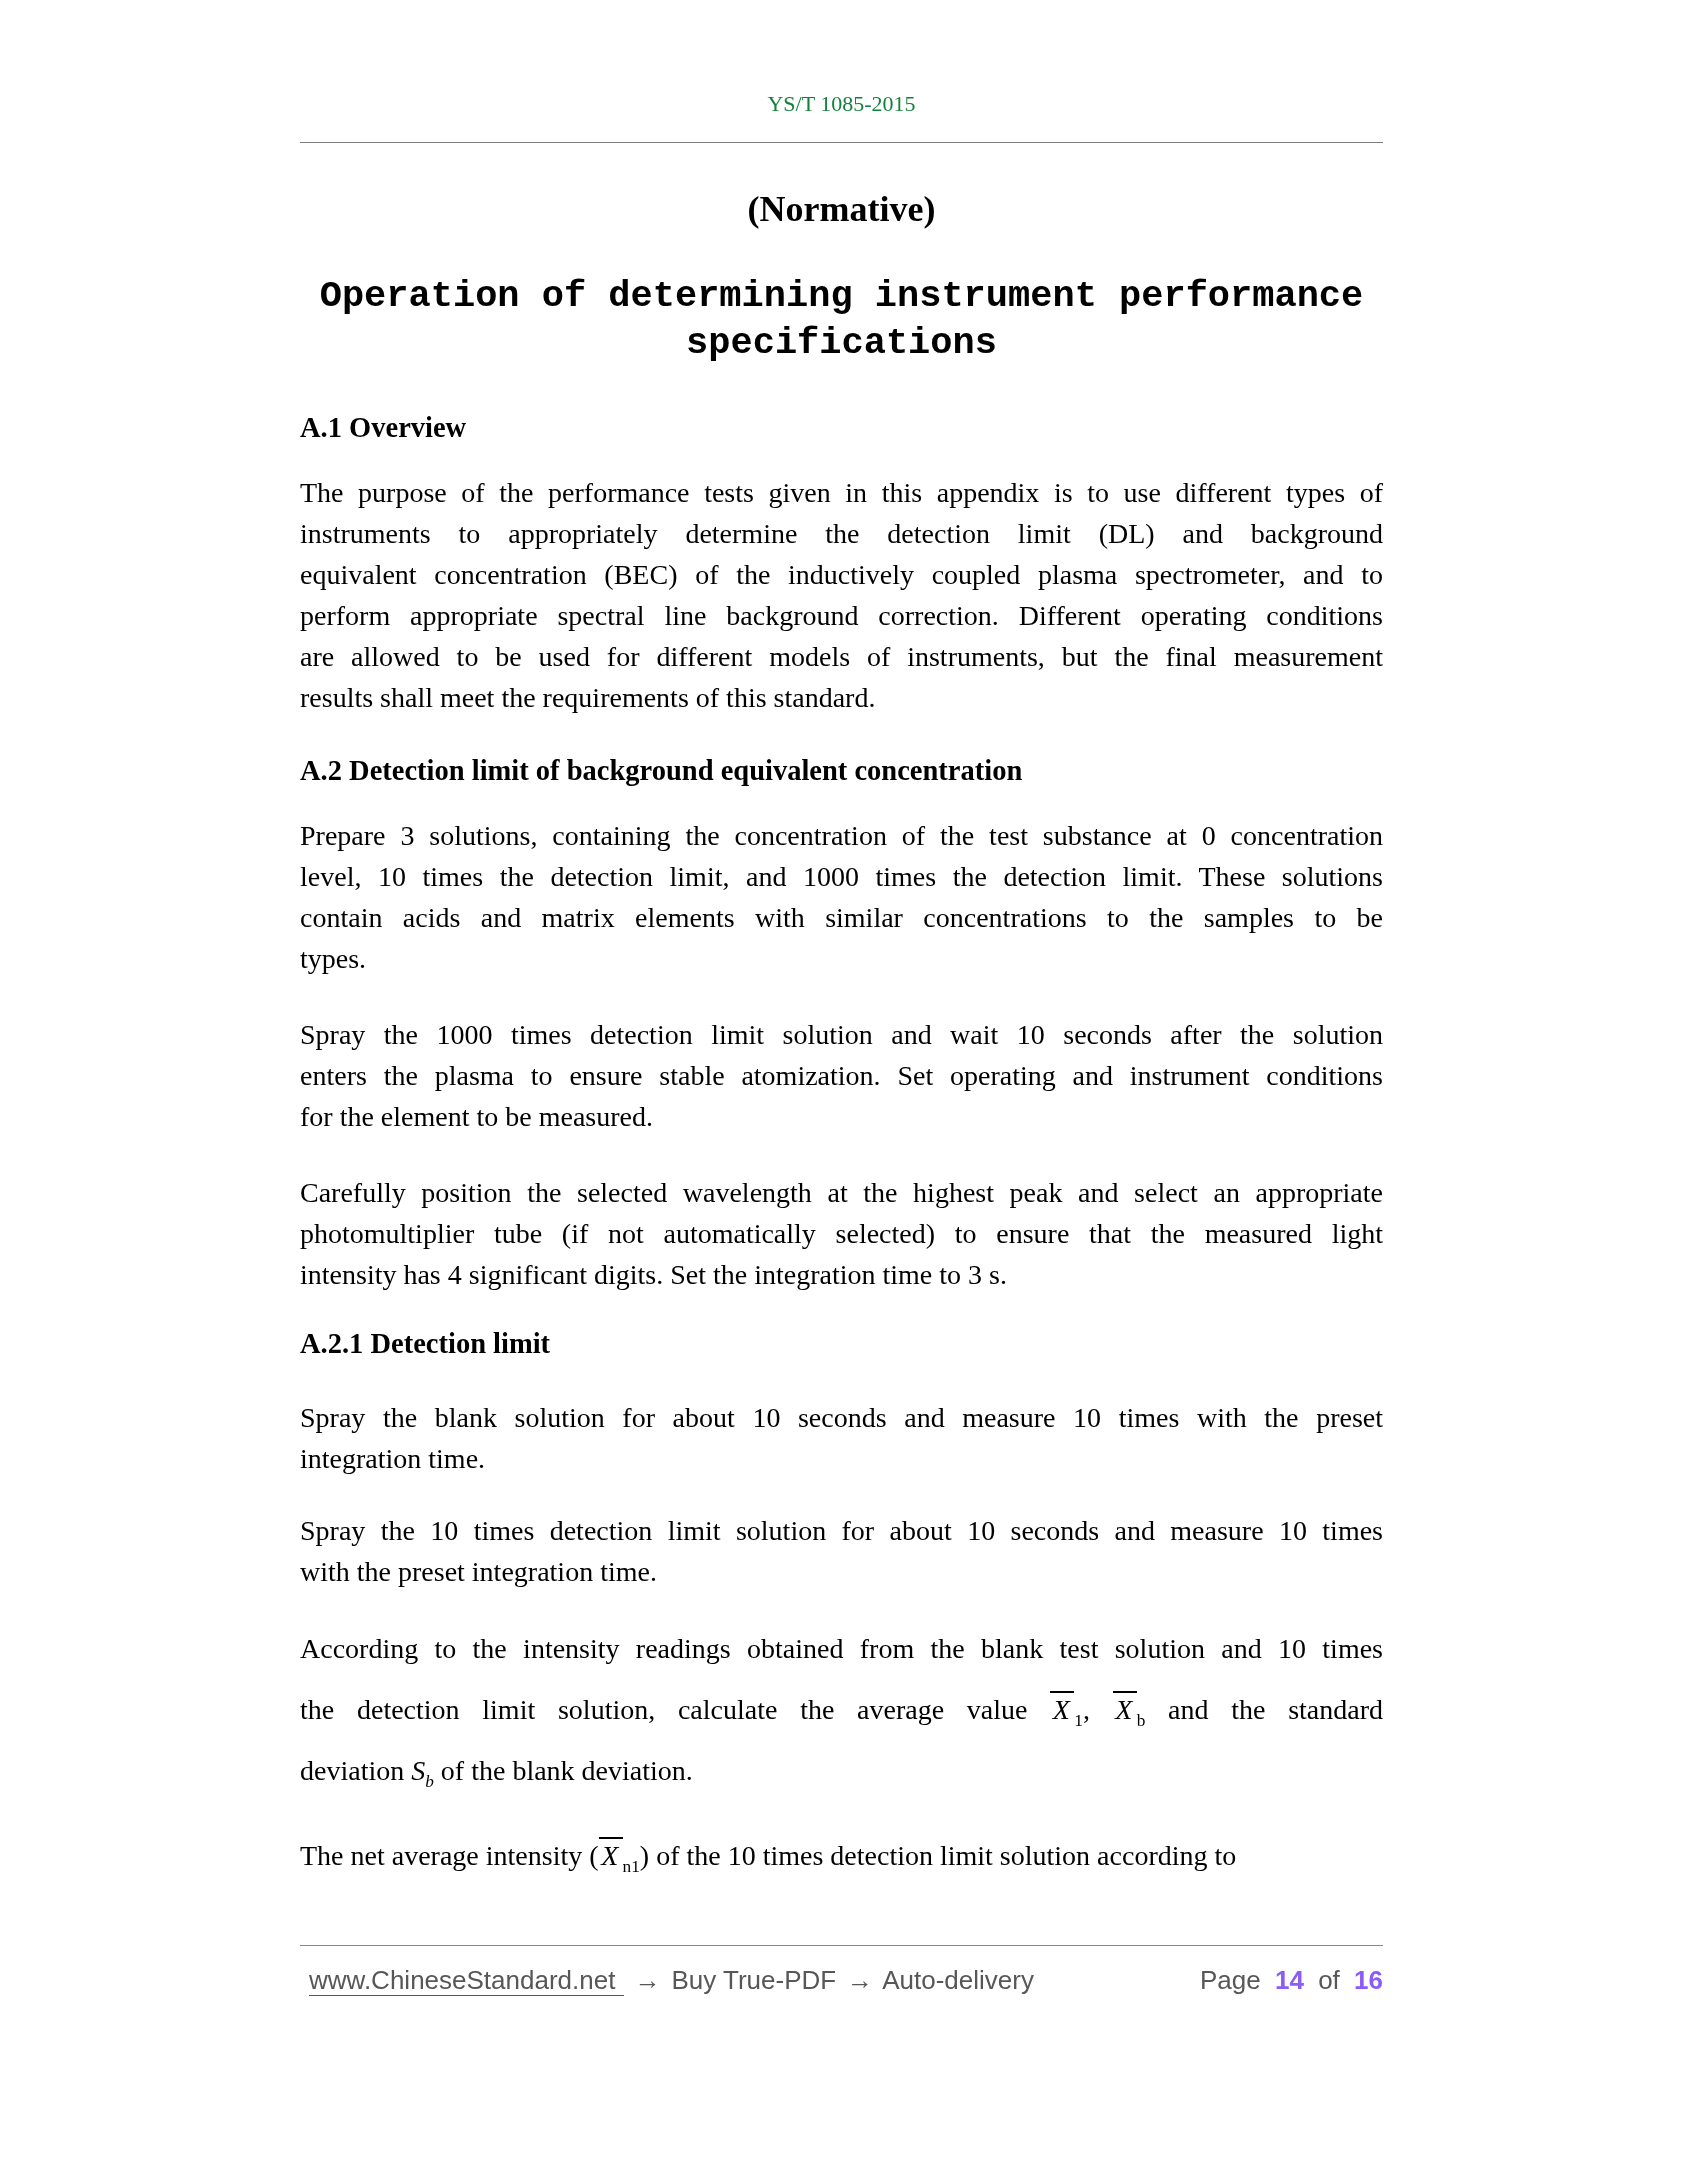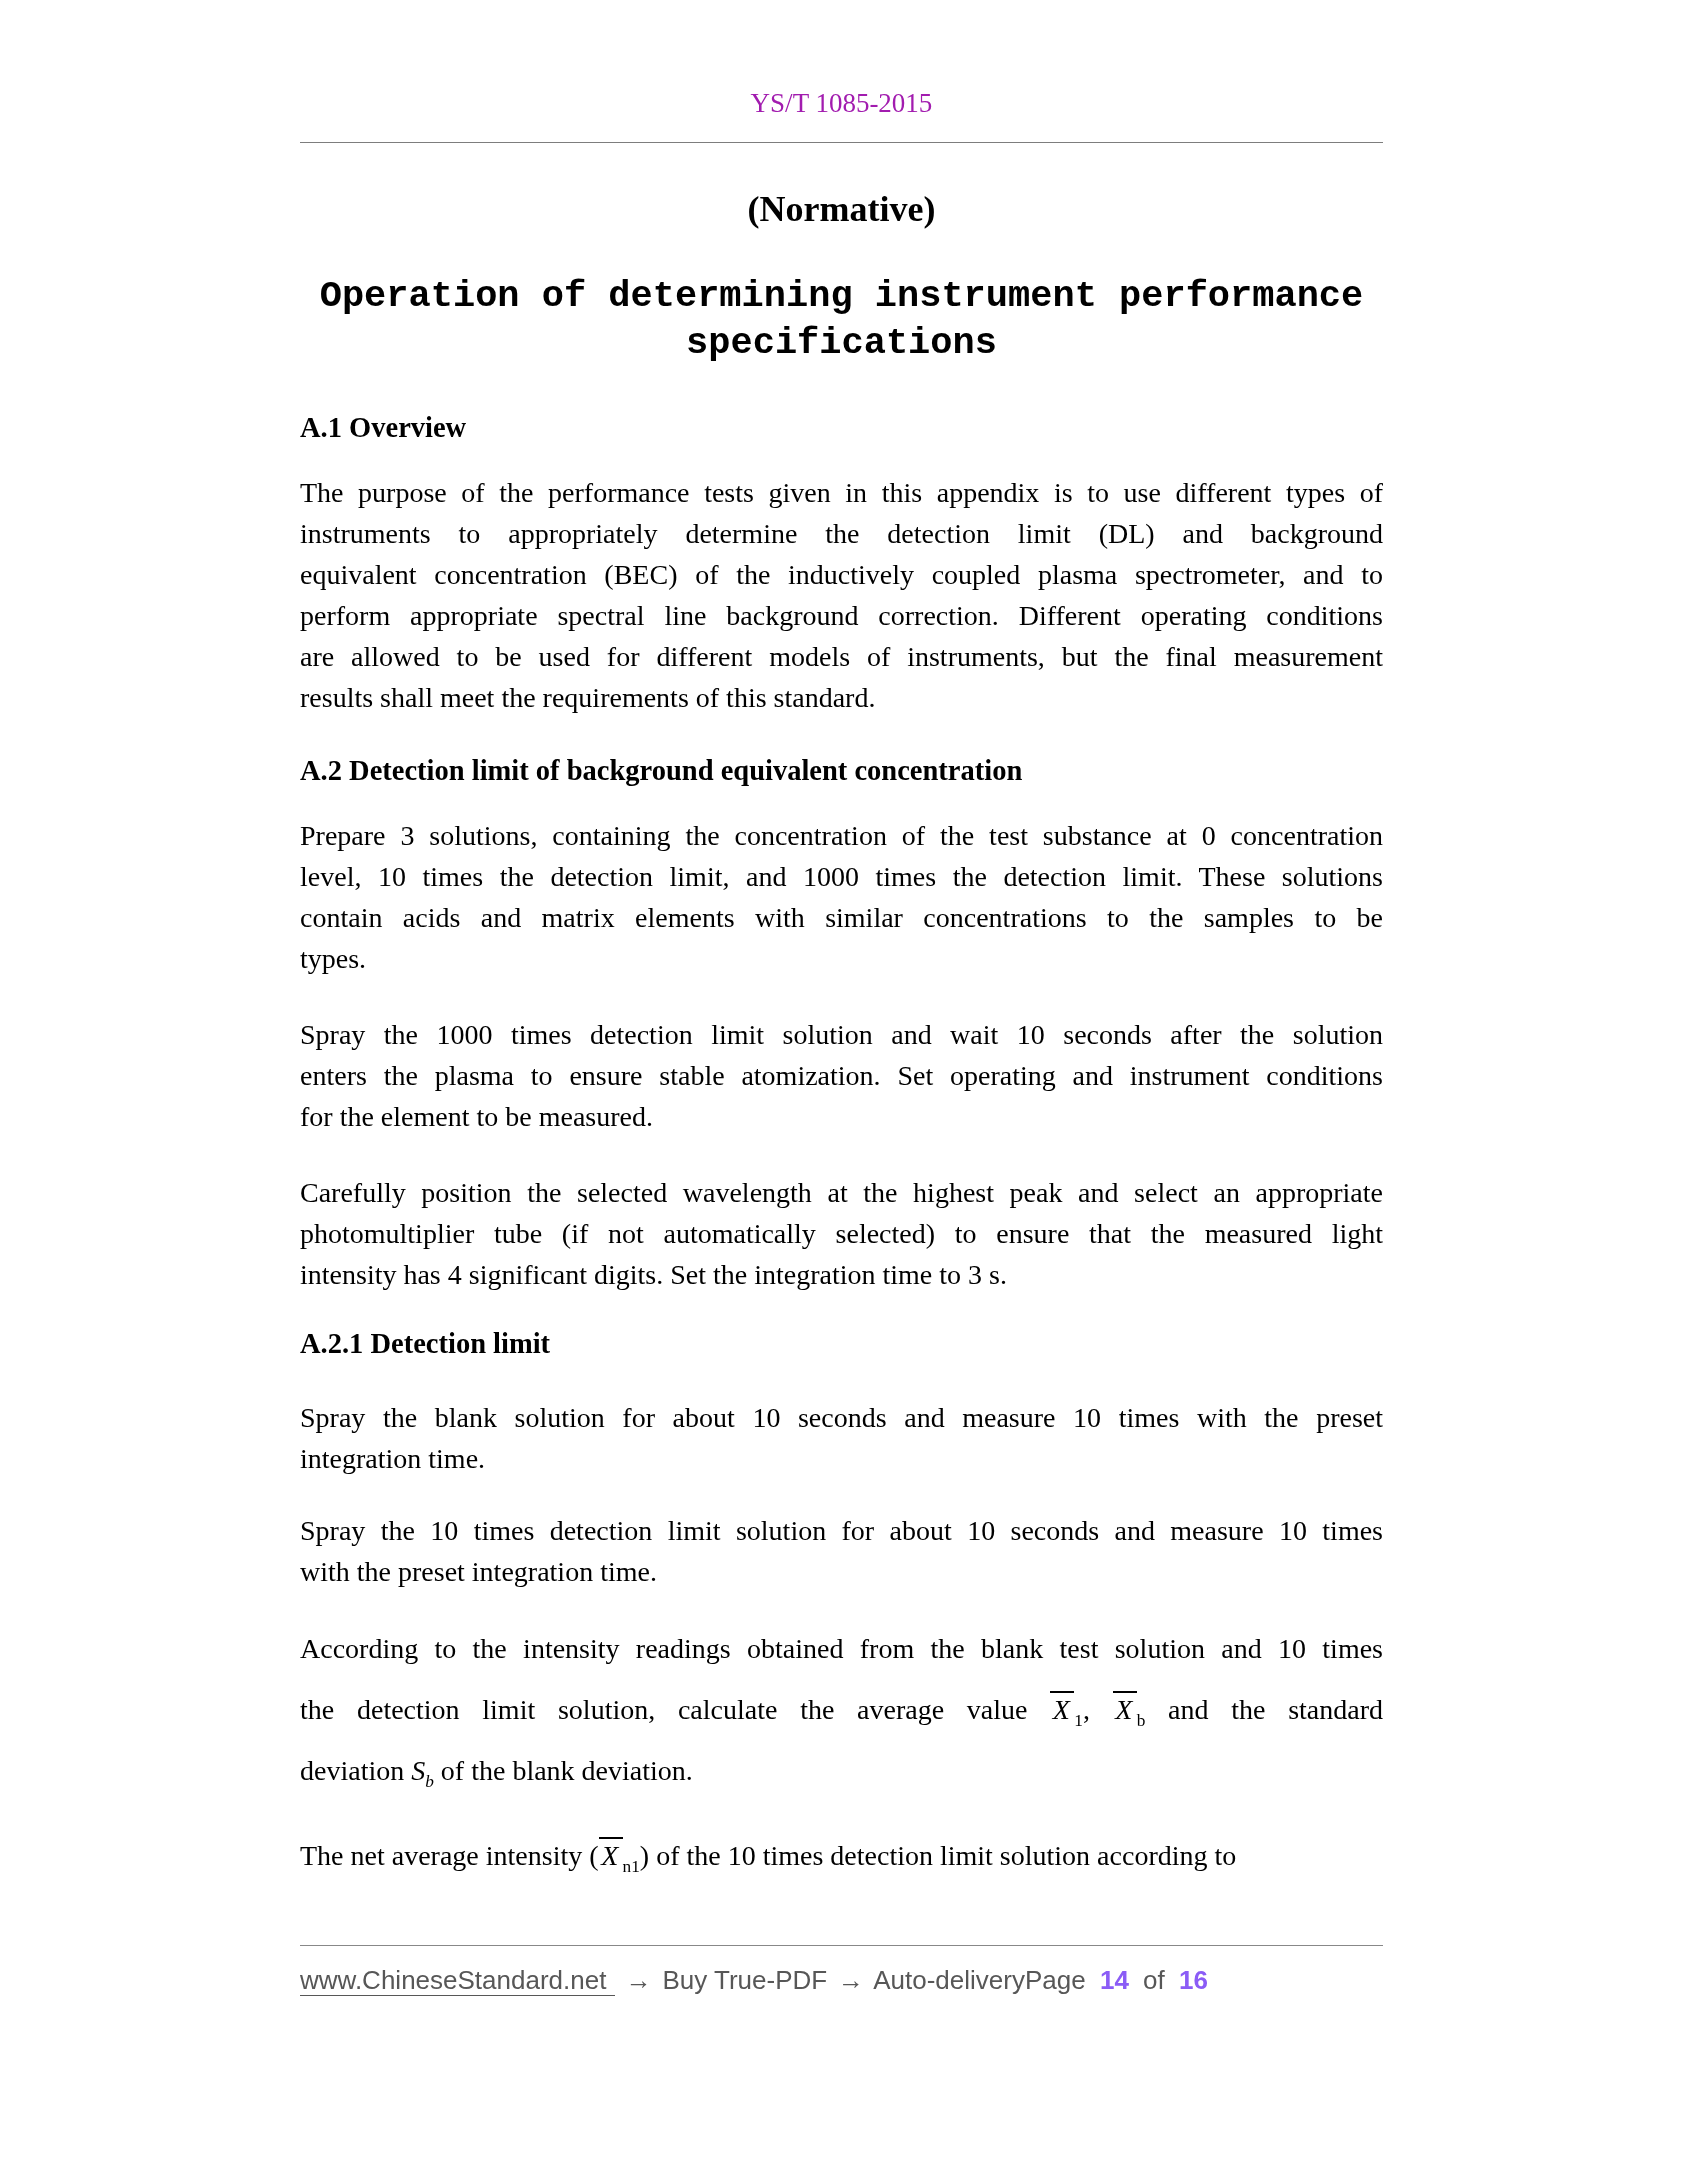--- a/index.html
+++ b/index.html
@@ -13,24 +13,24 @@
     font-family: "Liberation Serif", "DejaVu Serif", serif;
     color: #000000;
   }
   .sheet {
     width: 1083px;
     margin: 0 auto;
     padding-top: 88px;
   }
   
   .doc-code {
-    font-size: 27px;
+    font-size: 22px;
     line-height: 31px;
     text-align: center;
-    color: #a21caf;
+    color: #15803d;
   }
   .rule {
     border: none;
     border-top: 1.7px solid #7d7d7d;
     margin: 0;
     width: 100%;
   }
   .rule-top { margin-top: 23px; }
   .rule-bottom { margin-top: 66px; border-top-color: #888888; }
 
@@ -102,25 +102,27 @@
     font-size: 17.3px;
     line-height: 0;
     font-style: italic;
   }
   .mit { font-style: italic; }
 
   
   .footer-row {
     margin-top: 17.3px;
     display: flex;
+    justify-content: space-between;
     align-items: baseline;
     font-family: "Liberation Sans", "DejaVu Sans", sans-serif;
     font-size: 26px;
     line-height: 35px;
     color: #575757;
+    margin-left: 9px;
   }
   .f-link {
     border-bottom: 1.7px solid #575757;
     padding-right: 8.6px;
     cursor: pointer;
   }
   .arrow { padding: 0 3.5px; }
   .footer-right { word-spacing: 7px; }
   .footer-right b { color: #8b5cf6; }
 </style>

